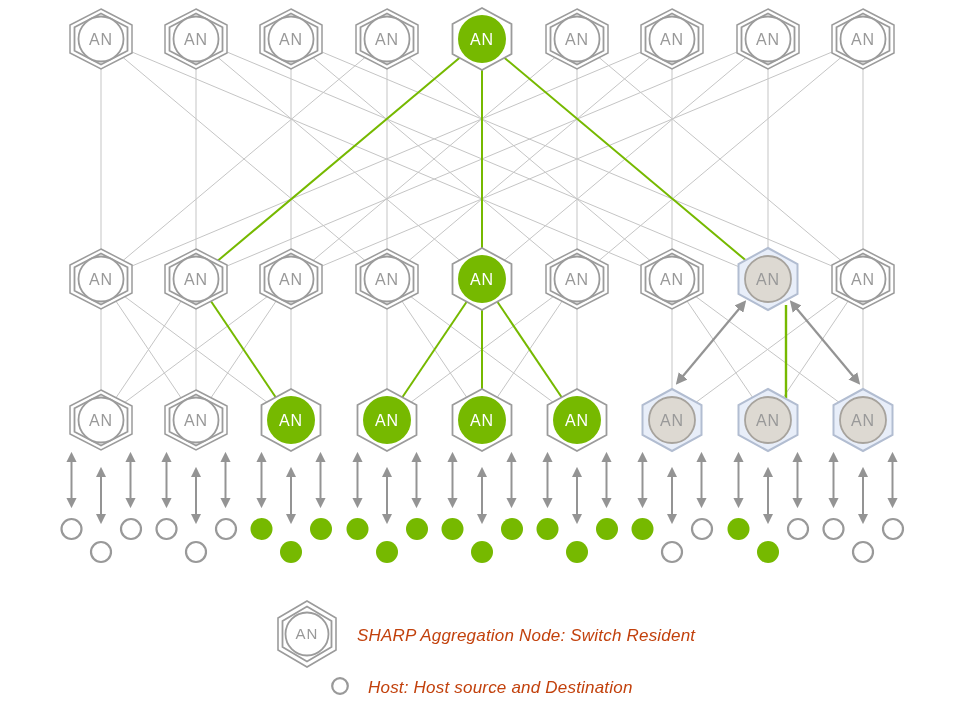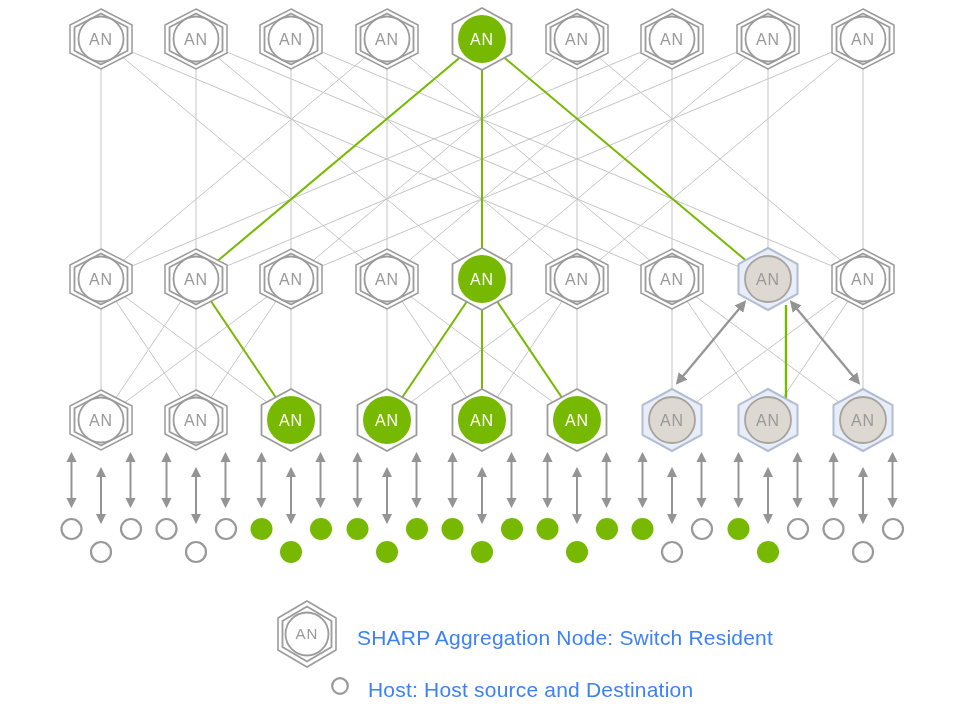--- a/index.html
+++ b/index.html
@@ -3,21 +3,21 @@
 <meta charset="utf-8">
 <style>
   html,body{margin:0;padding:0;background:#ffffff;}
   .stage{
     position:relative;width:967px;height:706px;background:#ffffff;overflow:hidden;
     font-family:"Liberation Sans",sans-serif;
     border-radius:9px;
   }
   .stage svg.diagram{position:absolute;left:0;top:0;}
   .legend-label{
-    position:absolute;font-size:21px;color:#3b82f6;letter-spacing:.2px;white-space:nowrap;
+    position:absolute;font-size:17px;color:#c2410c;letter-spacing:.2px;white-space:nowrap;font-style:italic;
   }
   .legend-icon{position:absolute;}
 </style>
 </head>
 <body>
 
 <div class="stage">
   <svg class="diagram" id="topology-svg" width="967" height="706" viewBox="0 0 967 706">
       <defs>
   <marker id="ah" viewBox="0 0 10 10" refX="7" refY="5" markerWidth="5.2" markerHeight="5.2" orient="auto-start-reverse" markerUnits="strokeWidth">

